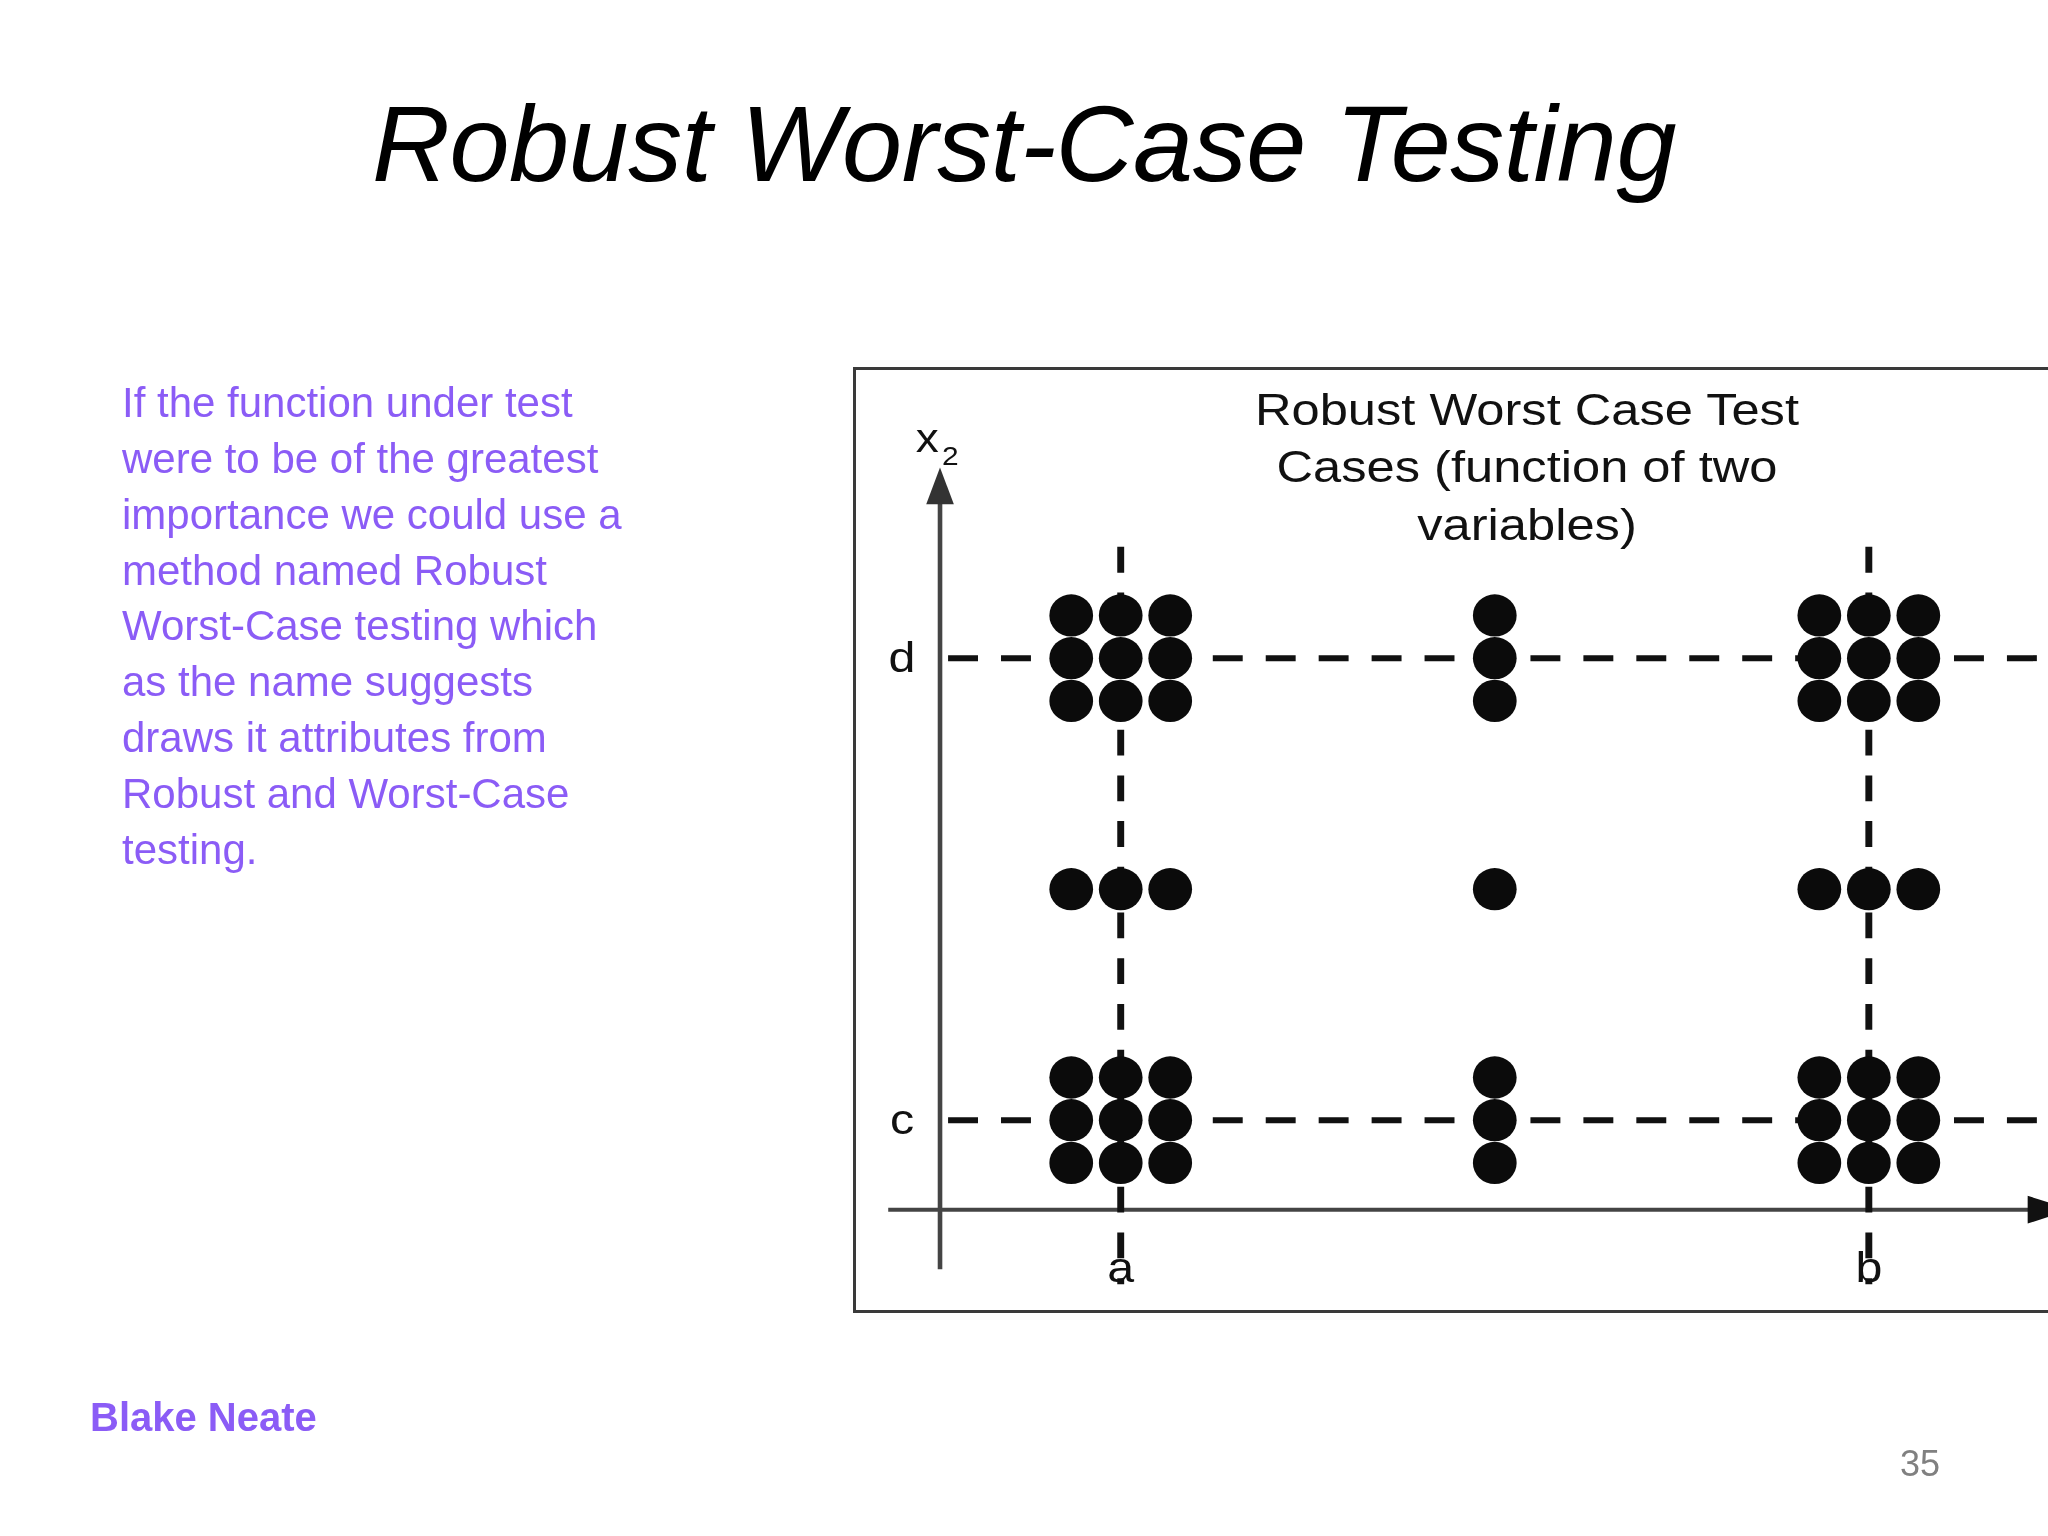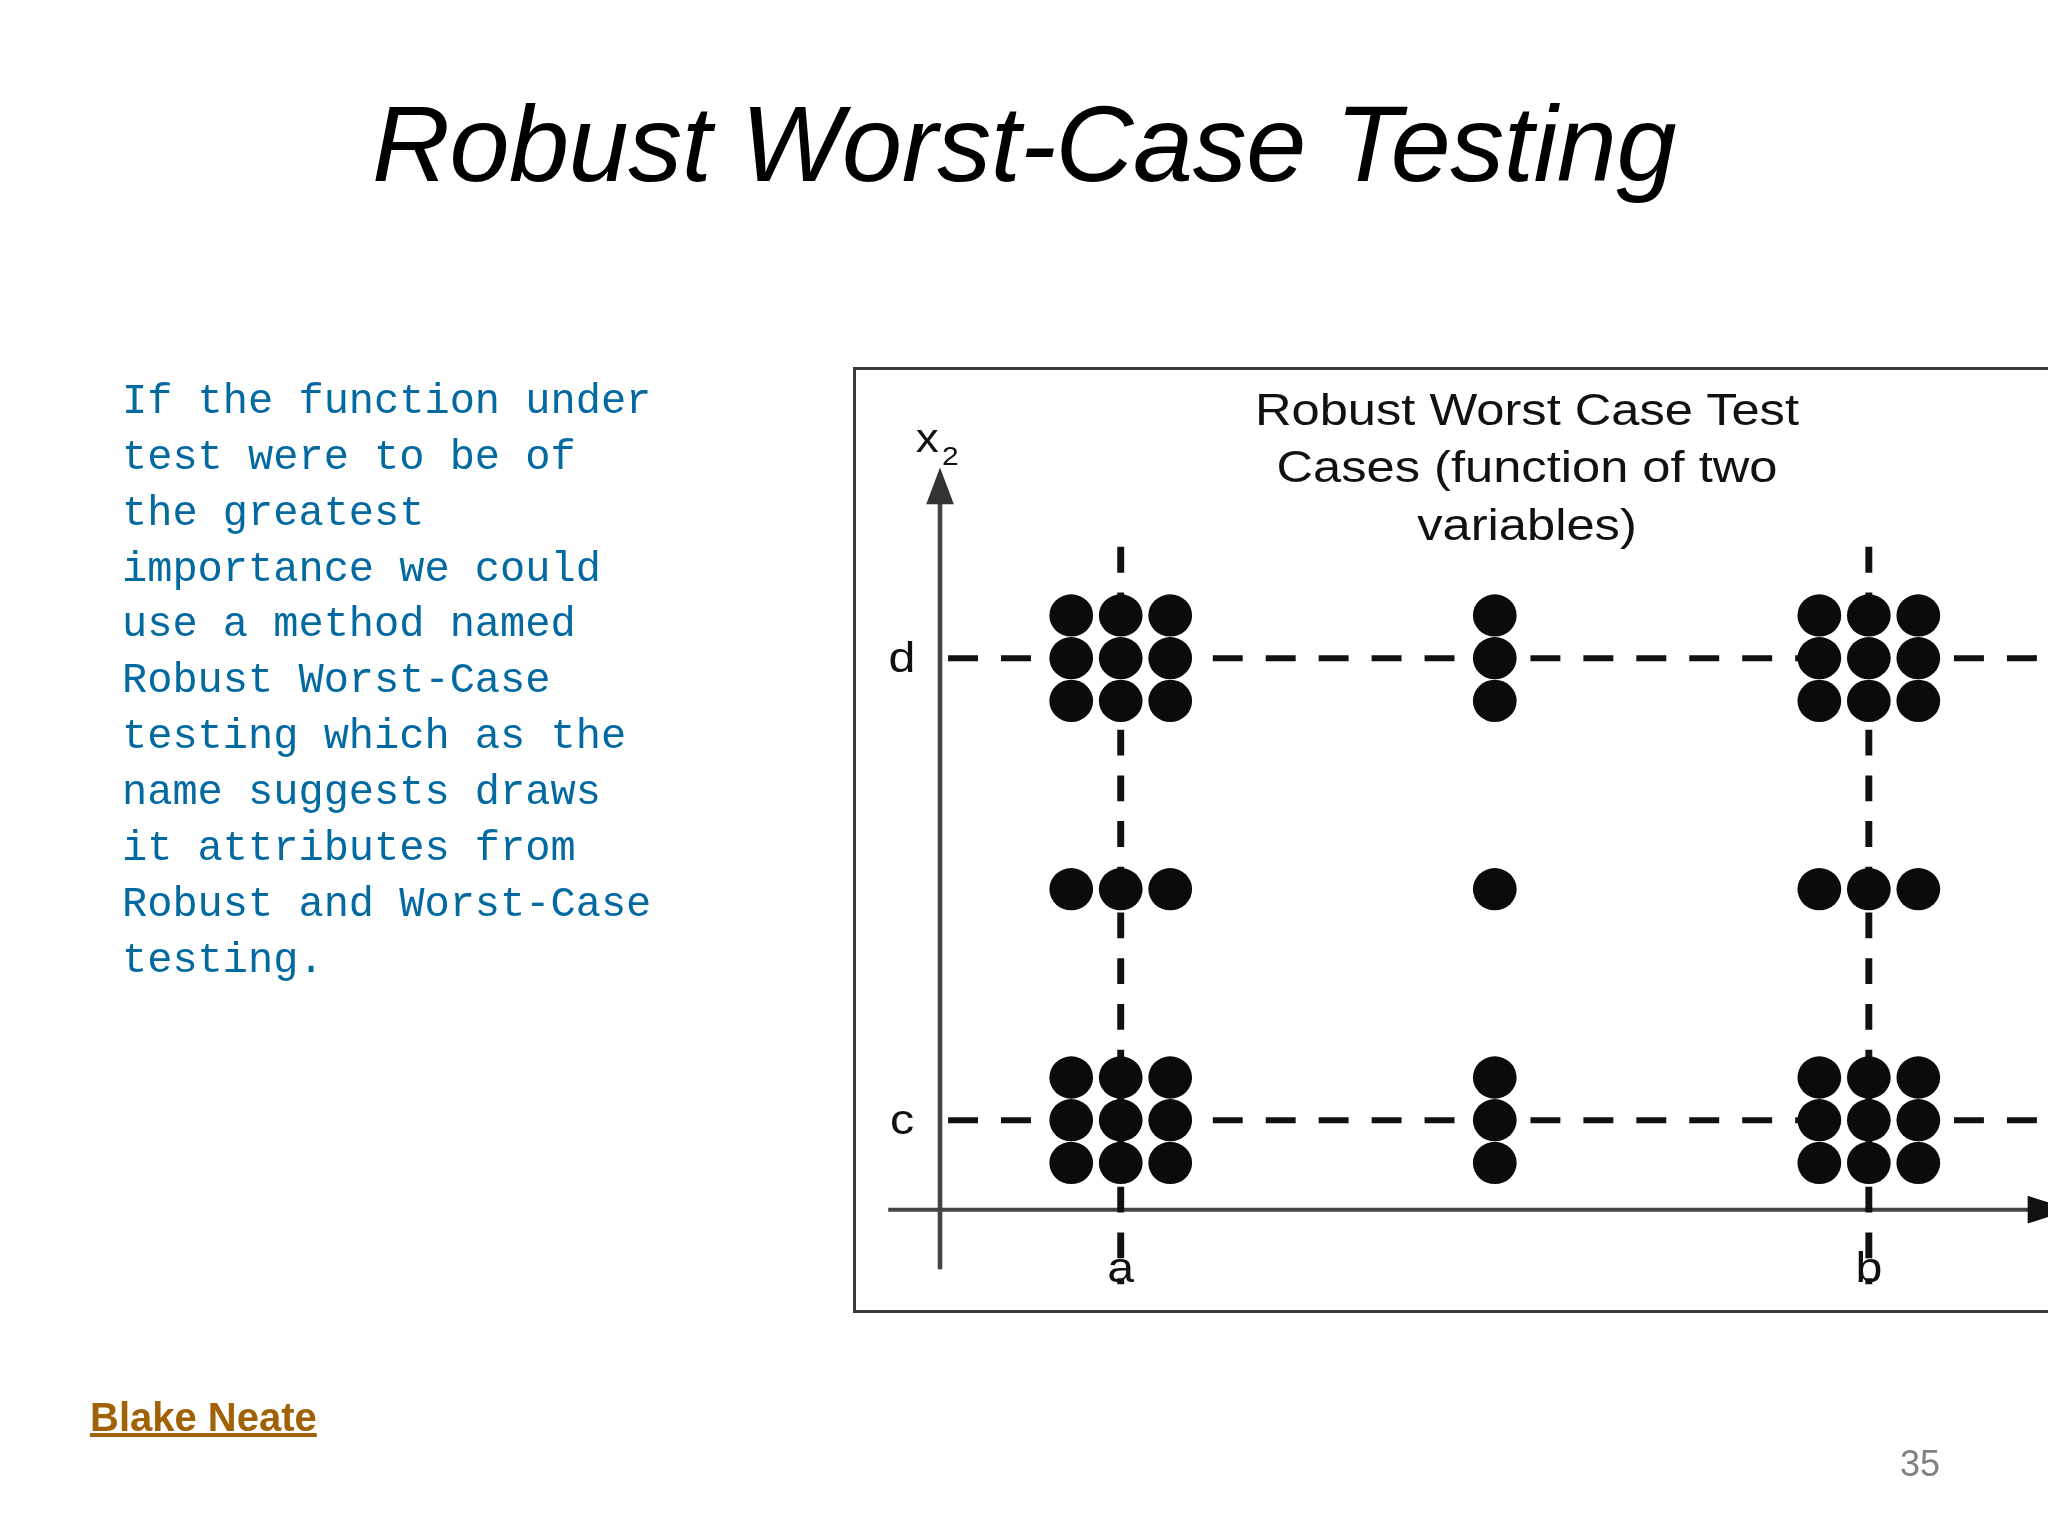--- a/index.html
+++ b/index.html
@@ -34,22 +34,21 @@
 
   
   #body-text {
     position: absolute;
     left: 122px;
     top: 375px;
     width: 530px;
     font-size: 42px;
     line-height: 1.33;
     font-weight: 400;
-    color: #0369a1;
-    font-family: Liberation Mono, monospace;
+    color: #8b5cf6;
   }
 
   
   #figure-box {
     position: absolute;
     left: 821px;
     top: 367px;
     width: 1348px;
     height: 946px;
     border: 3px solid #3a3a3a;
@@ -100,22 +99,21 @@
     fill: #0b0b0b;
   }
 
   
   #author-name {
     position: absolute;
     left: 90px;
     top: 1395px;
     font-size: 40px;
     font-weight: 700;
-    color: #a16207;
-    text-decoration: underline;
+    color: #8b5cf6;
   }
   #page-number {
     position: absolute;
     left: 1900px;
     top: 1443px;
     width: 120px;
     text-align: left;
     font-size: 36px;
     font-weight: 400;
     color: #808080;

